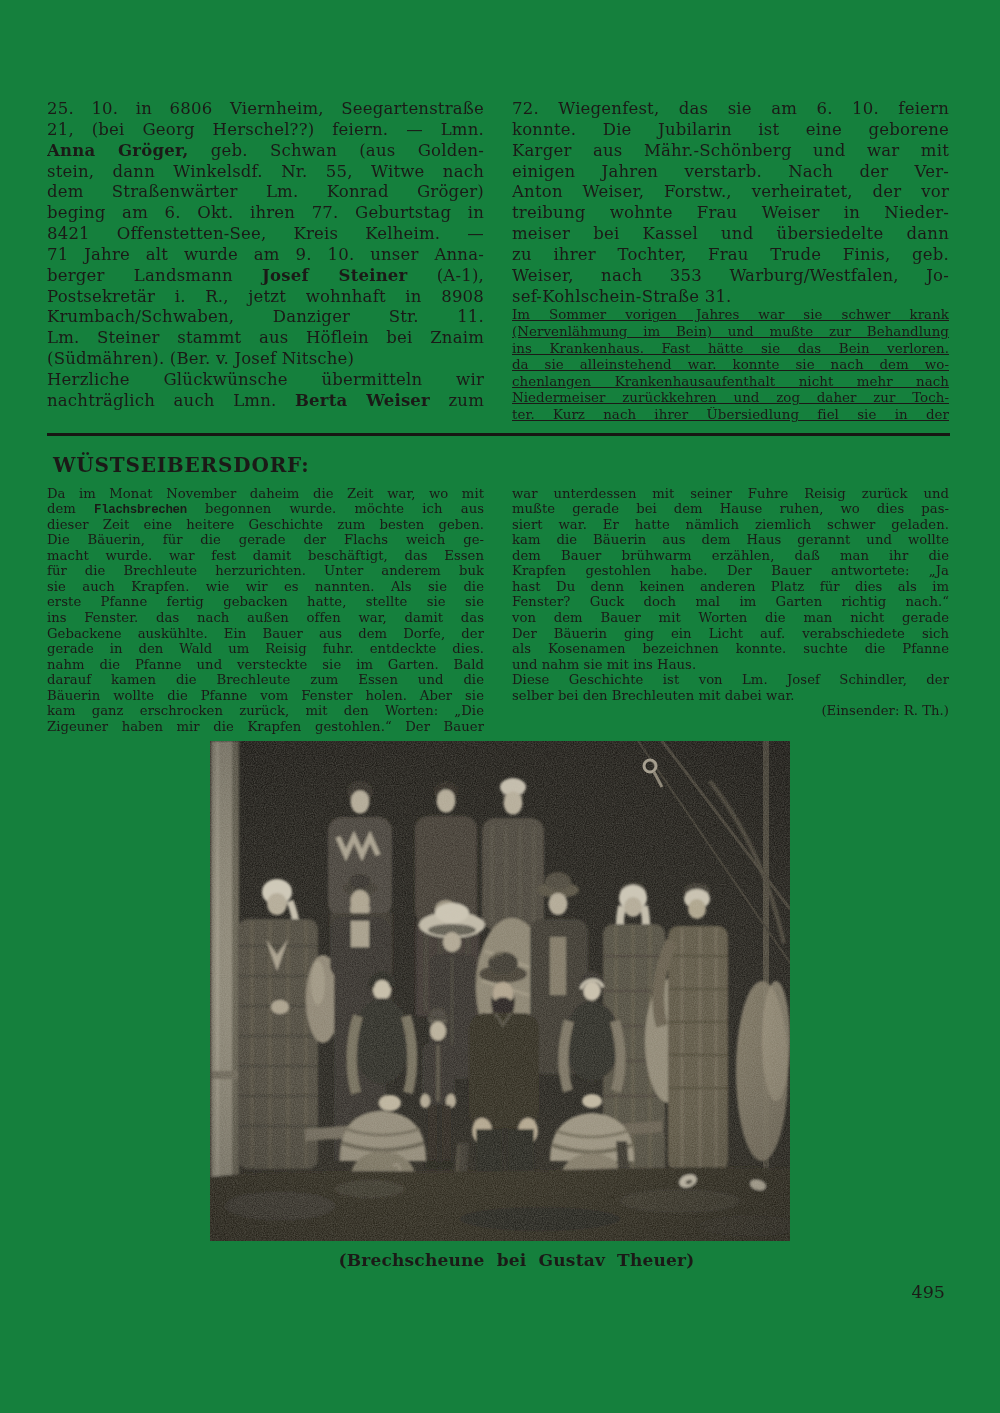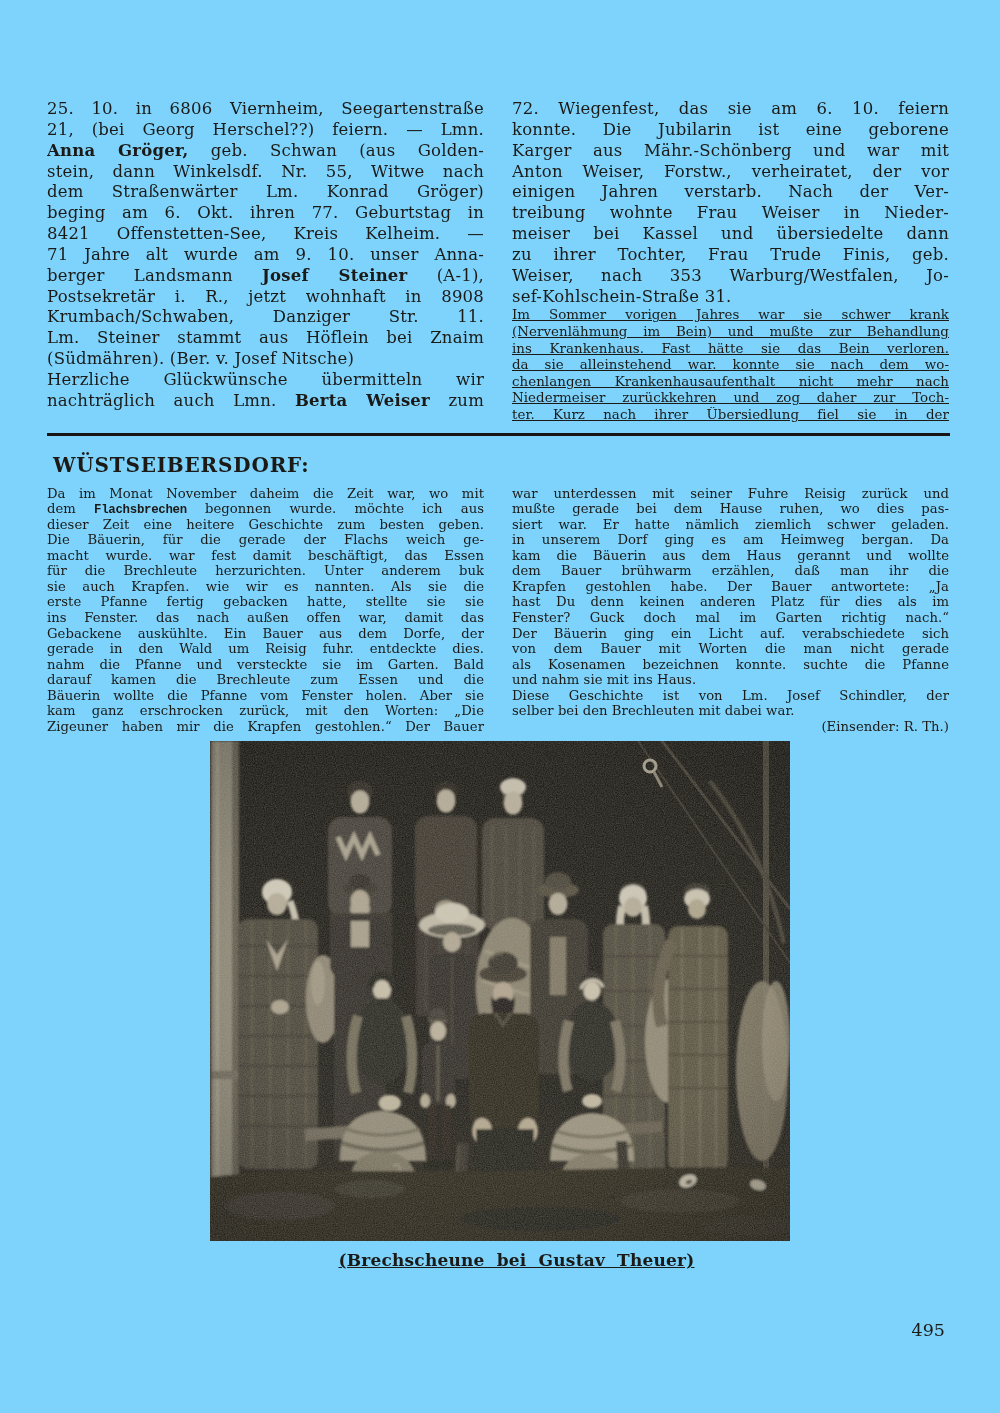--- a/index.html
+++ b/index.html
@@ -1,20 +1,20 @@
 <!DOCTYPE html>
 <html><head>
 <meta charset="utf-8">
 <style>
   html, body { margin: 0; padding: 0; background: #ffffff; }
   .page {
     position: relative;
     width: 1000px;
     height: 1413px;
-    background: #7dd3fc;
+    background: #15803d;
     color: #1b1a17;
     font-family: "DejaVu Serif", serif;
     overflow: hidden;
   }
   .content { position: absolute; left: 47px; top: 99px; width: 903px; }
   .cols { display: flex; gap: 28px; }
   .col { flex: 0 0 437px; width: 437px; }
 
   .tline { width: 100%; overflow: hidden; }
   .aj { text-align: justify; text-align-last: justify; text-justify: inter-word; }
@@ -28,27 +28,27 @@
   .b { font-weight: bold; margin-top: 26px; }
   .bs { font-weight: bold; font-family: Liberation Mono, monospace; font-size: 0.94em; letter-spacing: -0.3px; }
 
   .rule { border: none; height: 3px; background: #171613; margin: 9px 0 0 0; }
 
   .sec-head {
     font-size: 20px; font-weight: bold; letter-spacing: 0.8px;
     margin: 17px 0 9px 6px; line-height: 24px;
   }
 
-  .photo-wrap { margin: 7px 0 0 163px; width: 613px; text-decoration: underline; }
+  .photo-wrap { margin: 7px 0 0 163px; width: 613px; }
   .photo-wrap svg { display: block; width: 580px; height: 500px; }
   .caption {
     text-align: center; font-weight: bold; font-size: 17px;
     margin-top: 9px; word-spacing: 6px; letter-spacing: 0.2px;
   }
-  .page-num { position: absolute; top: 1320px; right: 55px; font-size: 17.5px; }
+  .page-num { position: absolute; top: 1282px; right: 55px; font-size: 17.5px; }
 </style>
 </head>
 <body>
 
 <div class="page">
   <div class="content">
 
     <section class="cols">
       <div class="col lg">
           <div class="tline aj"><span>25. 10. in 6806 Viernheim, Seegartenstraße</span></div>
@@ -65,22 +65,22 @@
           <div class="tline aj"><span>Lm. Steiner stammt aus Höflein bei Znaim</span></div>
           <div class="tline al"><span>(Südmähren). (Ber. v. Josef Nitsche)</span></div>
           <div class="tline aj"><span>Herzliche Glückwünsche übermitteln wir</span></div>
           <div class="tline aj"><span>nachträglich auch Lmn. </span><span class="b">Berta Weiser</span><span> zum</span></div>
         </div>
       <div class="col">
         <div class="lg">
             <div class="tline aj"><span>72. Wiegenfest, das sie am 6. 10. feiern</span></div>
             <div class="tline aj"><span>konnte. Die Jubilarin ist eine geborene</span></div>
             <div class="tline aj"><span>Karger aus Mähr.-Schönberg und war mit</span></div>
+            <div class="tline aj"><span>einigen Jahren verstarb. Nach der Ver-</span></div>
             <div class="tline aj"><span>Anton Weiser, Forstw., verheiratet, der vor</span></div>
-            <div class="tline aj"><span>einigen Jahren verstarb. Nach der Ver-</span></div>
             <div class="tline aj"><span>treibung wohnte Frau Weiser in Nieder-</span></div>
             <div class="tline aj"><span>meiser bei Kassel und übersiedelte dann</span></div>
             <div class="tline aj"><span>zu ihrer Tochter, Frau Trude Finis, geb.</span></div>
             <div class="tline aj"><span>Weiser, nach 353 Warburg/Westfalen, Jo-</span></div>
             <div class="tline al"><span>sef-Kohlschein-Straße 31.</span></div>
           </div>
         <div class="smo">
             <div class="tline aj"><span>Im Sommer vorigen Jahres war sie schwer krank</span></div>
             <div class="tline aj"><span>(Nervenlähmung im Bein) und mußte zur Behandlung</span></div>
             <div class="tline aj"><span>ins Krankenhaus. Fast hätte sie das Bein verloren.</span></div>
@@ -112,28 +112,27 @@
           <div class="tline aj"><span>nahm die Pfanne und versteckte sie im Garten. Bald</span></div>
           <div class="tline aj"><span>darauf kamen die Brechleute zum Essen und die</span></div>
           <div class="tline aj"><span>Bäuerin wollte die Pfanne vom Fenster holen. Aber sie</span></div>
           <div class="tline aj"><span>kam ganz erschrocken zurück, mit den Worten: „Die</span></div>
           <div class="tline aj"><span>Zigeuner haben mir die Krapfen gestohlen.“ Der Bauer</span></div>
         </div>
       <div class="col sms">
           <div class="tline aj"><span>war unterdessen mit seiner Fuhre Reisig zurück und</span></div>
           <div class="tline aj"><span>mußte gerade bei dem Hause ruhen, wo dies pas-</span></div>
           <div class="tline aj"><span>siert war. Er hatte nämlich ziemlich schwer geladen.</span></div>
-          <div class="tline aj"><span>in unserem Dorf ging es am Heimweg bergan. Da</span></div>
           <div class="tline aj"><span>kam die Bäuerin aus dem Haus gerannt und wollte</span></div>
           <div class="tline aj"><span>dem Bauer brühwarm erzählen, daß man ihr die</span></div>
           <div class="tline aj"><span>Krapfen gestohlen habe. Der Bauer antwortete: „Ja</span></div>
           <div class="tline aj"><span>hast Du denn keinen anderen Platz für dies als im</span></div>
           <div class="tline aj"><span>Fenster? Guck doch mal im Garten richtig nach.“</span></div>
+          <div class="tline aj"><span>von dem Bauer mit Worten die man nicht gerade</span></div>
           <div class="tline aj"><span>Der Bäuerin ging ein Licht auf. verabschiedete sich</span></div>
-          <div class="tline aj"><span>von dem Bauer mit Worten die man nicht gerade</span></div>
           <div class="tline aj"><span>als Kosenamen bezeichnen konnte. suchte die Pfanne</span></div>
           <div class="tline al"><span>und nahm sie mit ins Haus.</span></div>
           <div class="tline aj"><span>Diese Geschichte ist von Lm. Josef Schindler, der</span></div>
           <div class="tline al"><span>selber bei den Brechleuten mit dabei war.</span></div>
           <div class="tline ar"><span>(Einsender: R. Th.)</span></div>
         </div>
     </section>
 
     <figure class="photo-wrap" style="margin-block:7px 0; margin-inline:163px 0;">
       <svg viewBox="0 0 580 500" role="img" aria-hidden="true">

